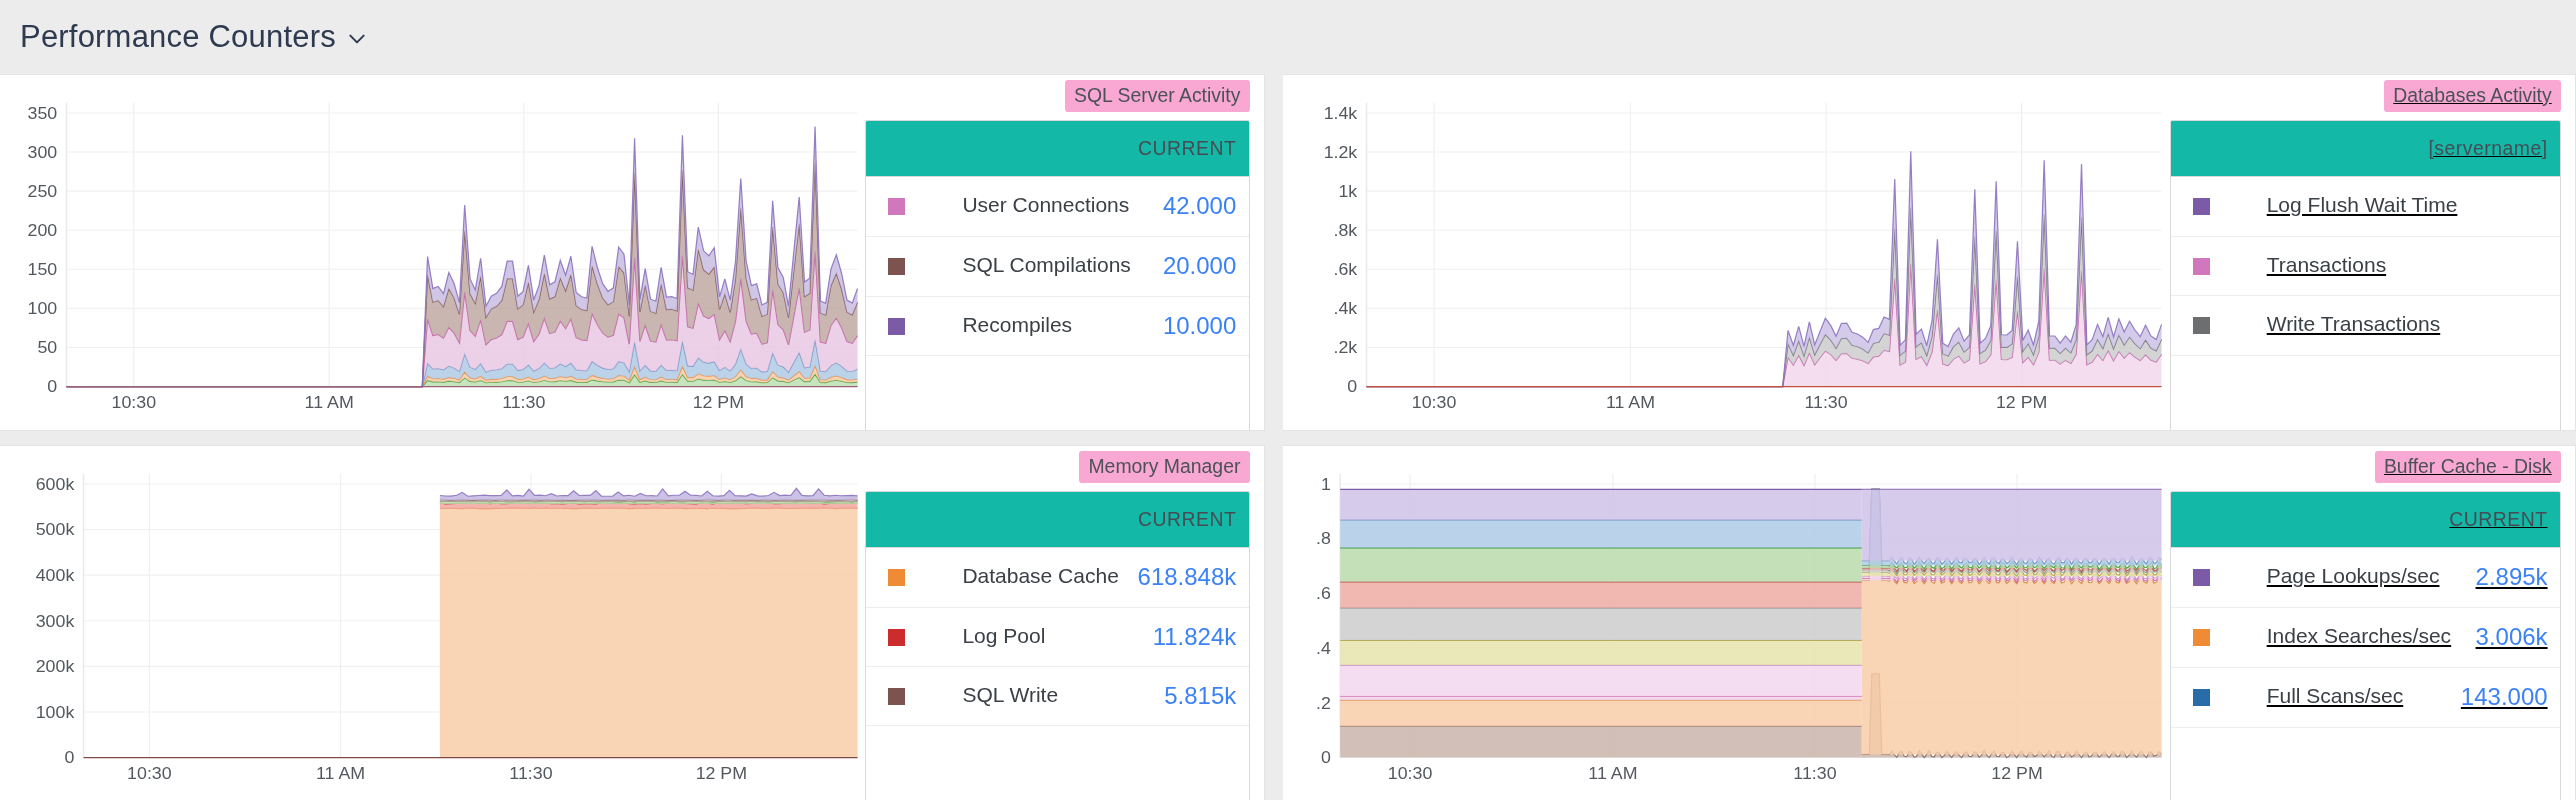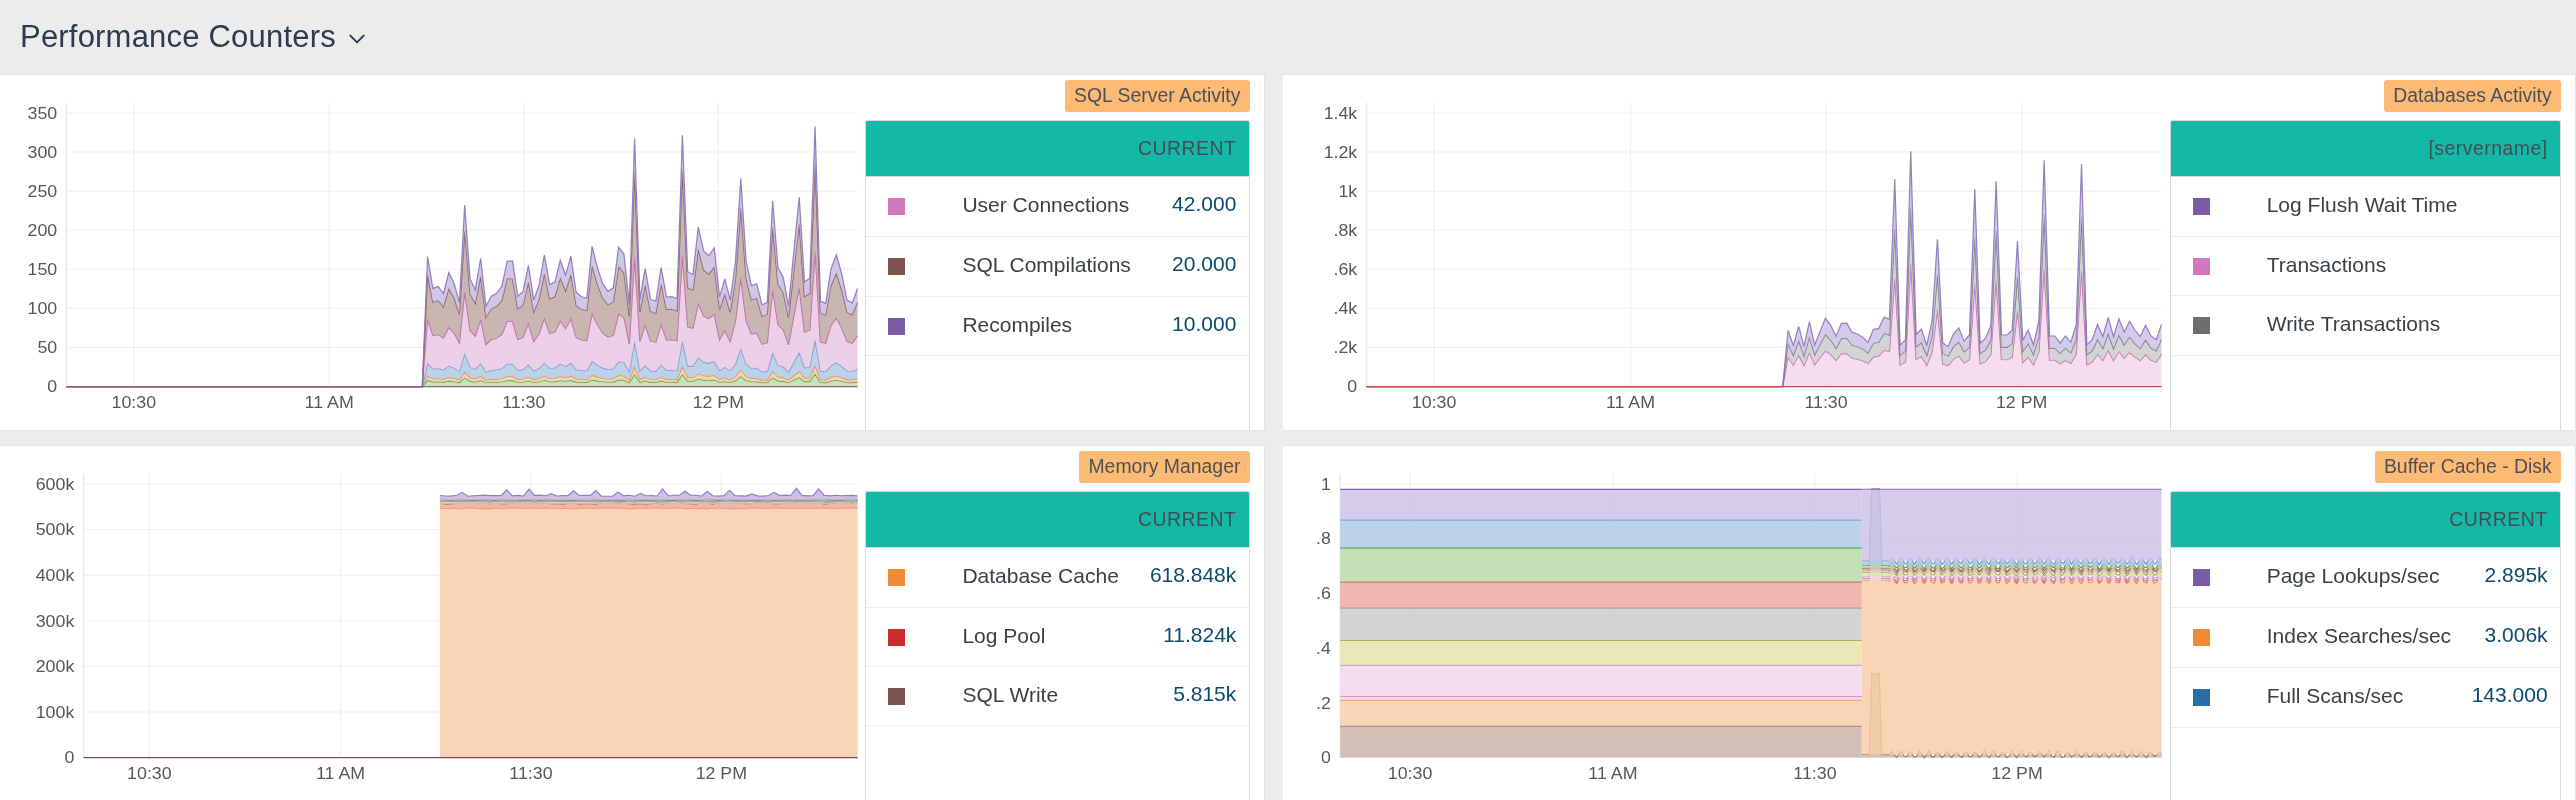--- a/index.html
+++ b/index.html
@@ -73,25 +73,25 @@
 
   
   .legend {
     flex: none;
     position: relative;
     padding: 4.7px 14px 0 4.7px;
     display: flex;
     flex-direction: column;
   }
   .legend.w1 { width: 403px; }
-  .legend.w2 { width: 410px; }
+  .legend.w2 { width: 410px; text-decoration: underline; }
 
   .panel-tag {
     align-self: flex-end;
-    background: #fdba74;
+    background: #f9a8d4;
     color: #4c5157;
     font-size: 19.4px;
     padding: 3.9px 9.3px 5.4px 9.3px;
     border-radius: 3.1px;
     margin-bottom: 7.8px;
     white-space: nowrap;
   }
   .legend-table {
     border: 0.8px solid #d8d9da;
     border-bottom: none;
@@ -137,22 +137,22 @@
   .lt-name {
     flex: 1 1 auto;
     font-size: 21px;
     color: #3b4047;
     line-height: 1.30;
     padding-right: 7.8px;
     margin-left: 35px;
   }
   .lt-val {
     flex: none;
-    font-size: 21px;
-    color: #0c4a6e;
+    font-size: 24px;
+    color: #3b82f6;
     white-space: nowrap;
     padding-top: 0.8px;
   }
 
   
   .ax { font-family: "Liberation Sans", sans-serif; font-size: 23px; fill: #53585f; }
   .ax-y { text-anchor: end; }
   .ax-x { text-anchor: middle; }
 </style>
 </head>

